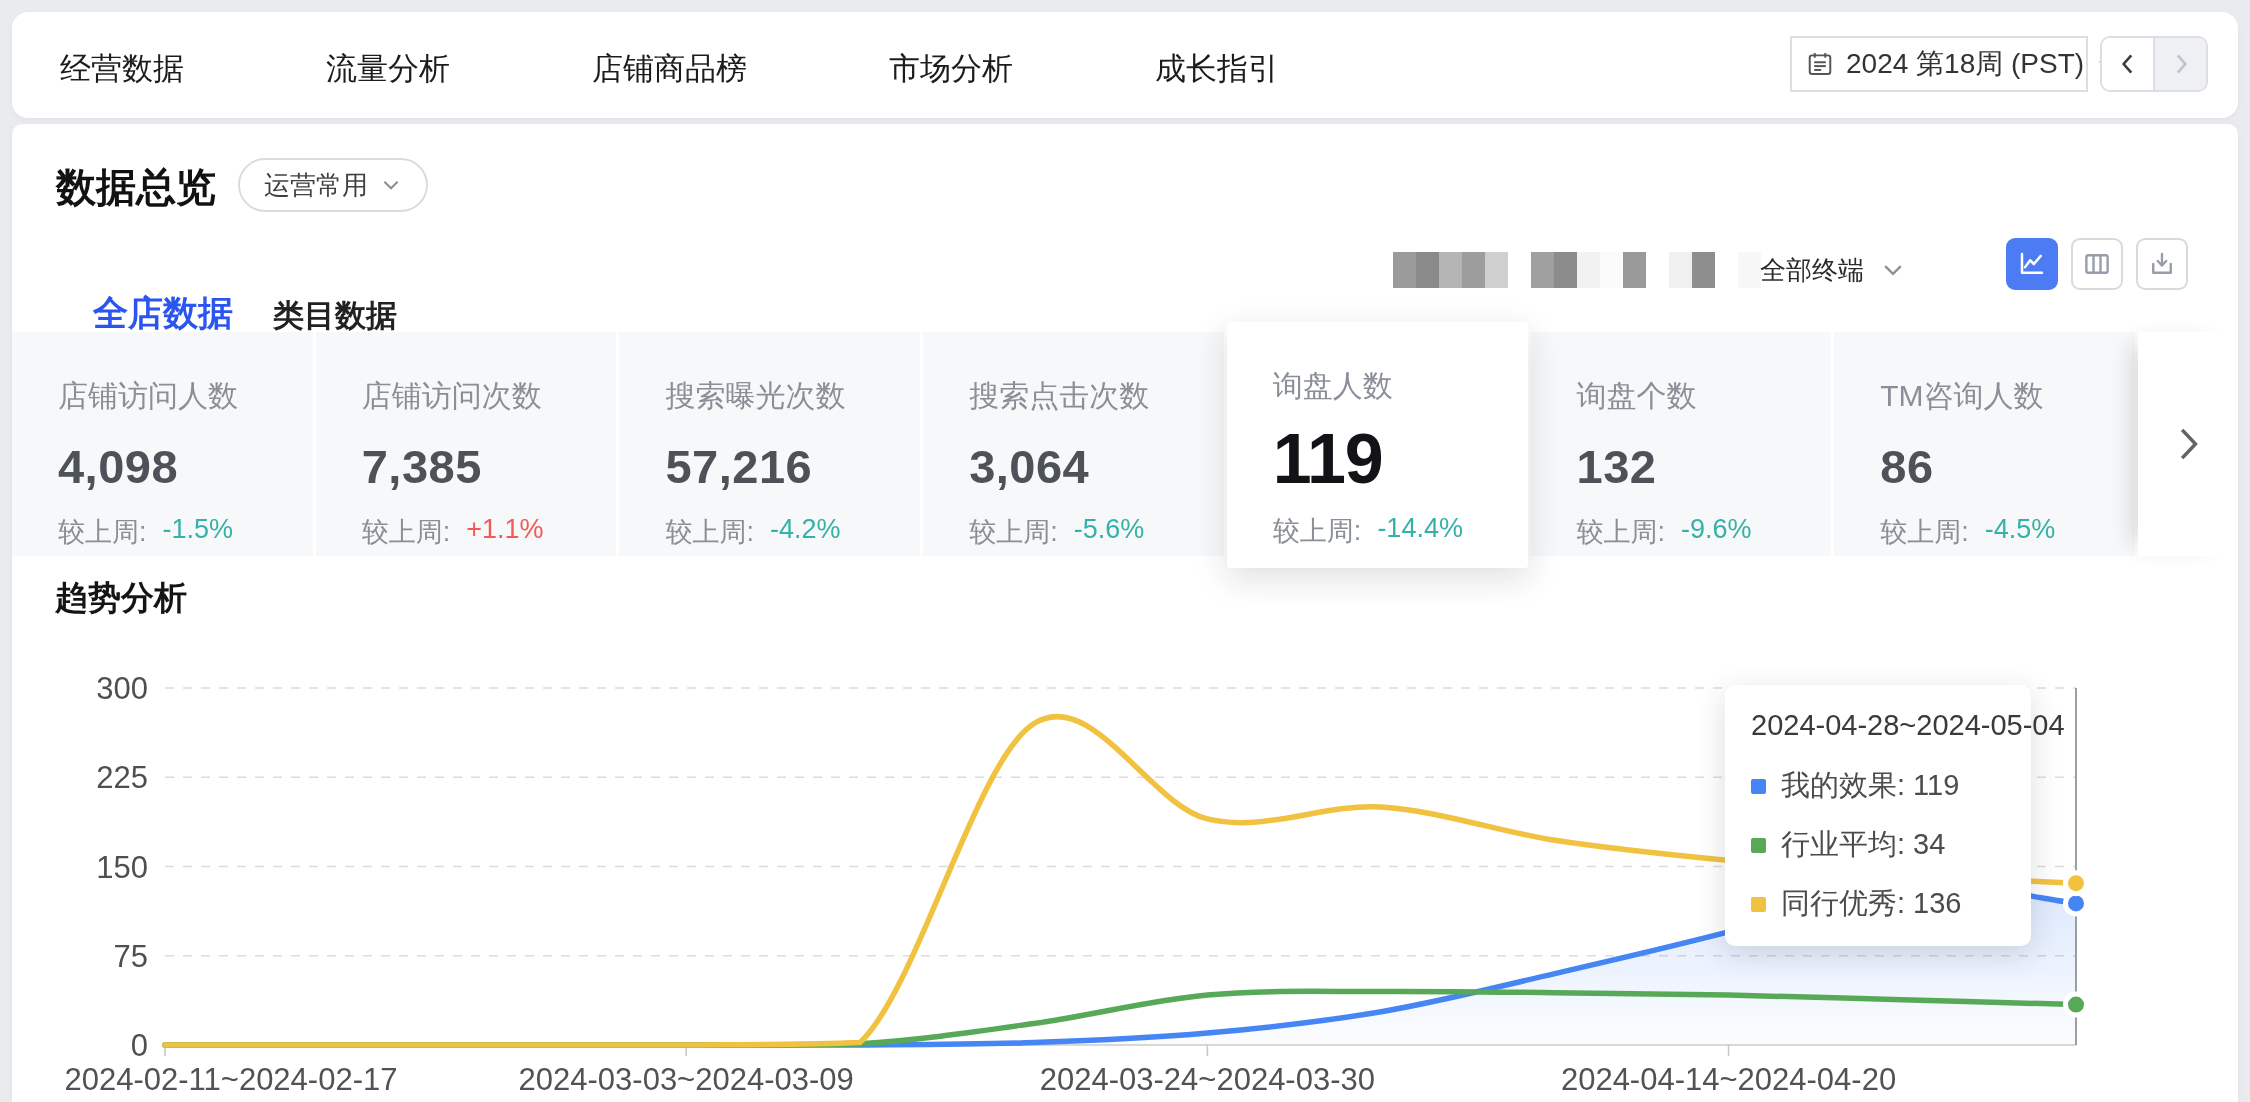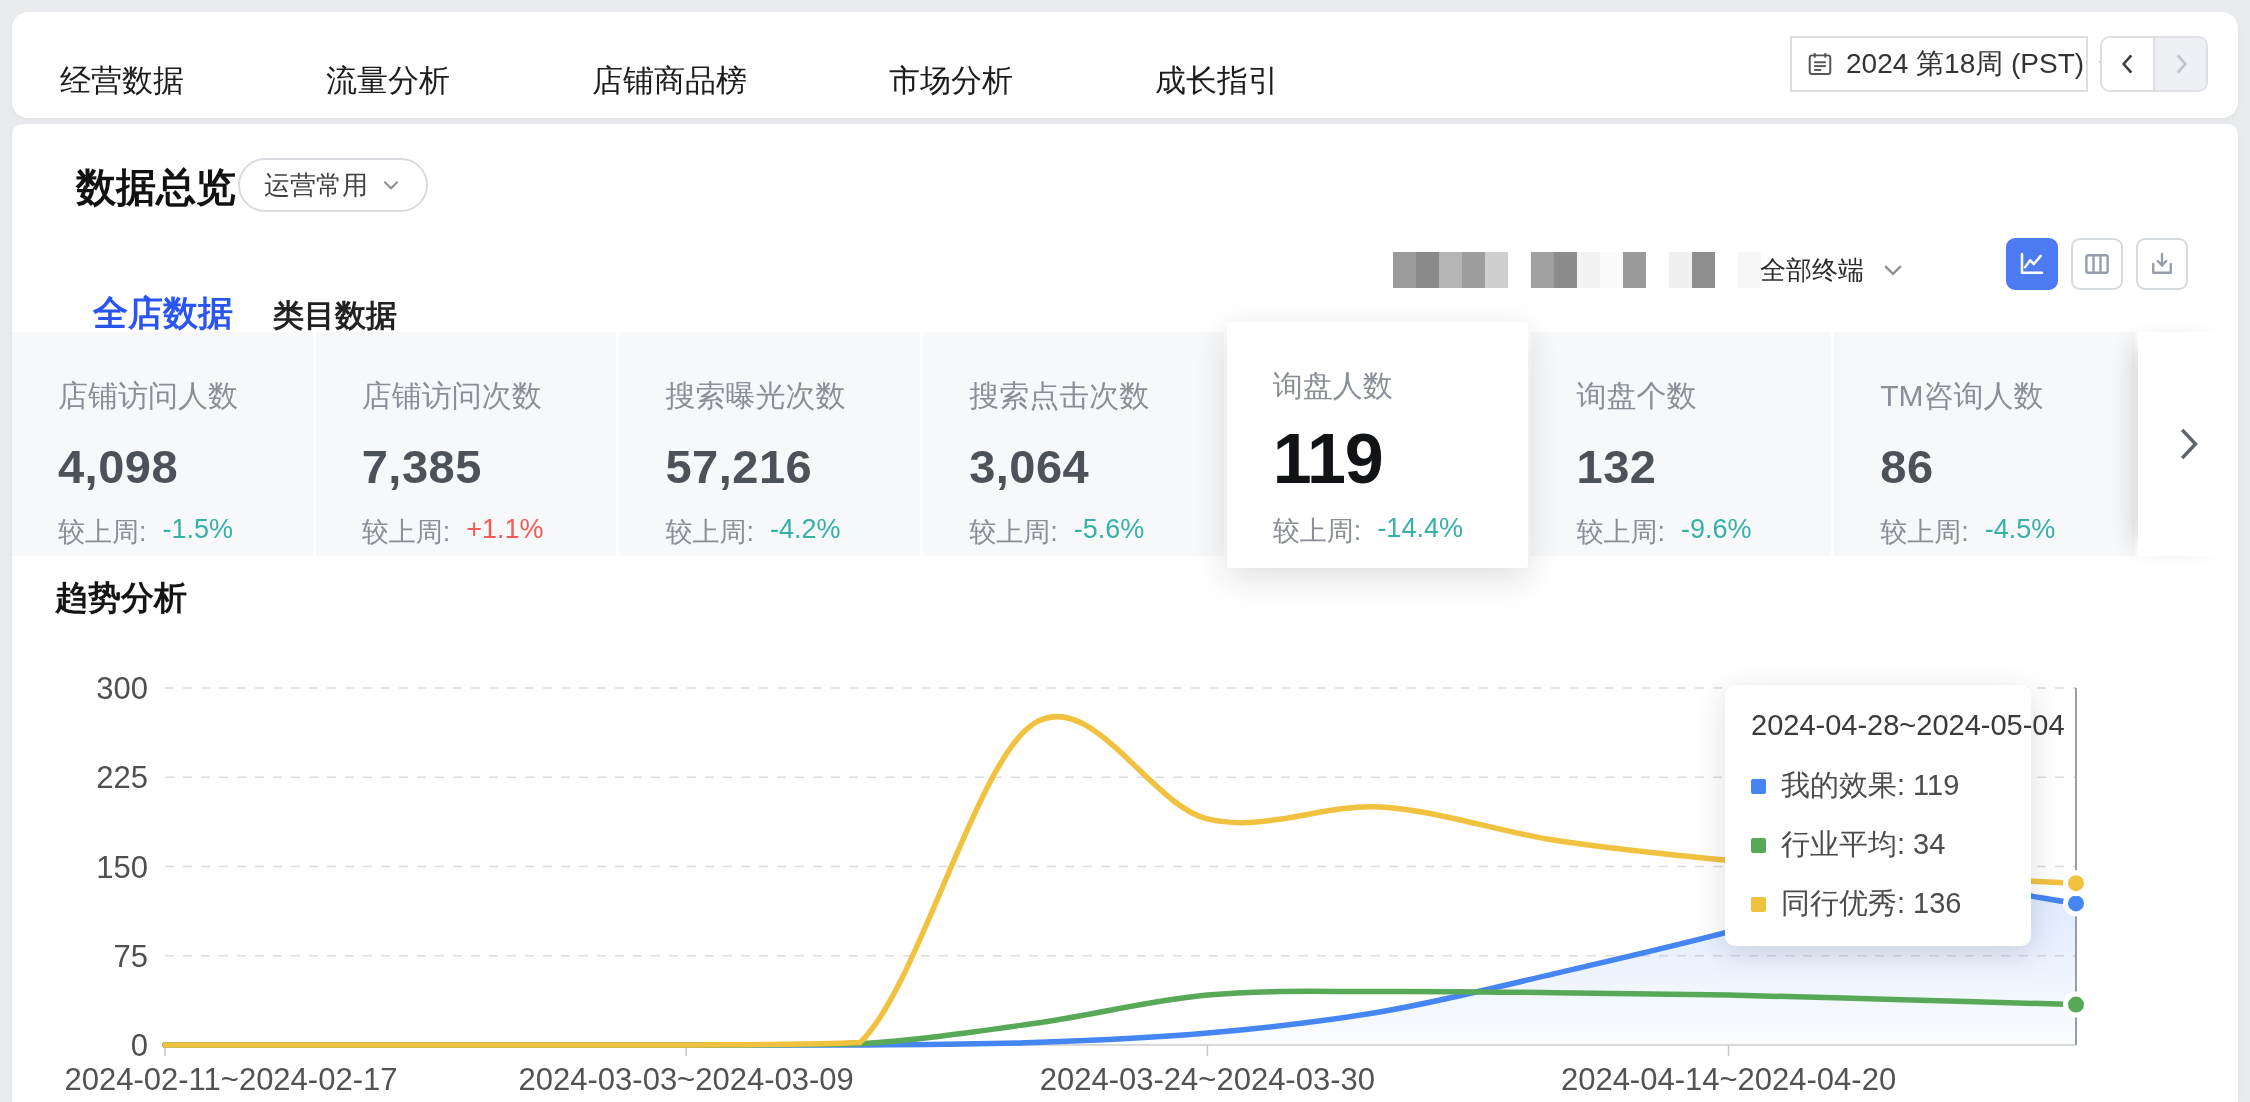--- a/index.html
+++ b/index.html
@@ -1,35 +1,35 @@
 <!DOCTYPE html>
 <html><head>
 <meta charset="utf-8">
 <style>
   html,body{margin:0;padding:0;background:#e9ebee;}
   .page{position:relative;width:2250px;height:1102px;background:#e9ebee;overflow:hidden;
         font-family:"Liberation Sans","DejaVu Sans",sans-serif;color:#1a1a1a;}
   
   .header-card{position:absolute;left:12px;top:12px;width:2226px;height:106px;background:#fff;
                border-radius:16px;box-shadow:0 2px 6px rgba(30,34,40,.04);}
-  .top-nav{position:absolute;left:48px;top:16px;height:106px;display:flex;align-items:center;gap:142px;}
+  .top-nav{position:absolute;left:48px;top:4px;height:106px;display:flex;align-items:center;gap:142px;}
   .nav-item{font-size:31px;color:#1c1c1c;cursor:pointer;white-space:nowrap;}
   .date-picker{position:absolute;left:1778px;top:24px;width:298px;height:56px;border:2px solid #dcdee3;
                border-radius:0;display:flex;align-items:center;padding:0 14px;gap:12px;background:#fff;
                box-sizing:border-box;cursor:pointer;}
   .date-picker .dp-label{font-size:28px;color:#333;white-space:nowrap;}
   .pager{position:absolute;left:2088px;top:24px;width:108px;height:56px;border:2px solid #dcdee3;
          border-radius:10px;display:flex;overflow:hidden;box-sizing:border-box;}
   .pager .pg-btn{flex:1;display:flex;align-items:center;justify-content:center;background:#fff;cursor:pointer;}
   .pager .pg-btn.disabled{background:#eef0f3;cursor:default;}
   .pager .pg-divider{width:2px;background:#dcdee3;}
   
   .content{position:absolute;left:12px;top:124px;width:2226px;height:978px;background:#fff;
            border-radius:10px 10px 0 0;box-shadow:0 2px 6px rgba(30,34,40,.04);}
-  .ov-title{position:absolute;left:64px;top:36px;font-size:40px;font-weight:bold;color:#121212;}
+  .ov-title{position:absolute;left:44px;top:36px;font-size:40px;font-weight:bold;color:#121212;}
   .preset-pill{position:absolute;left:226px;top:34px;height:54px;border:2px solid #d9dbe0;border-radius:28px;
                display:flex;align-items:center;gap:12px;padding:0 24px;box-sizing:border-box;cursor:pointer;background:#fff;}
   .preset-pill .pp-label{font-size:26px;color:#404040;}
   .tab{position:absolute;font-weight:bold;cursor:pointer;}
   .tab-active{left:81px;top:166px;font-size:35px;color:#2b55f0;}
   .tab-plain{left:261px;top:171px;font-size:31px;color:#222;}
   .tab-underline{position:absolute;left:58px;top:224px;width:176px;height:5px;background:#2b55f0;border-radius:3px;}
   .mosaic{position:absolute;left:1381px;top:128px;height:36px;display:flex;}
   .mosaic-block{width:23px;height:36px;}
   .terminal-dd{position:absolute;left:1748px;top:126px;height:40px;display:flex;align-items:center;gap:16px;cursor:pointer;}

